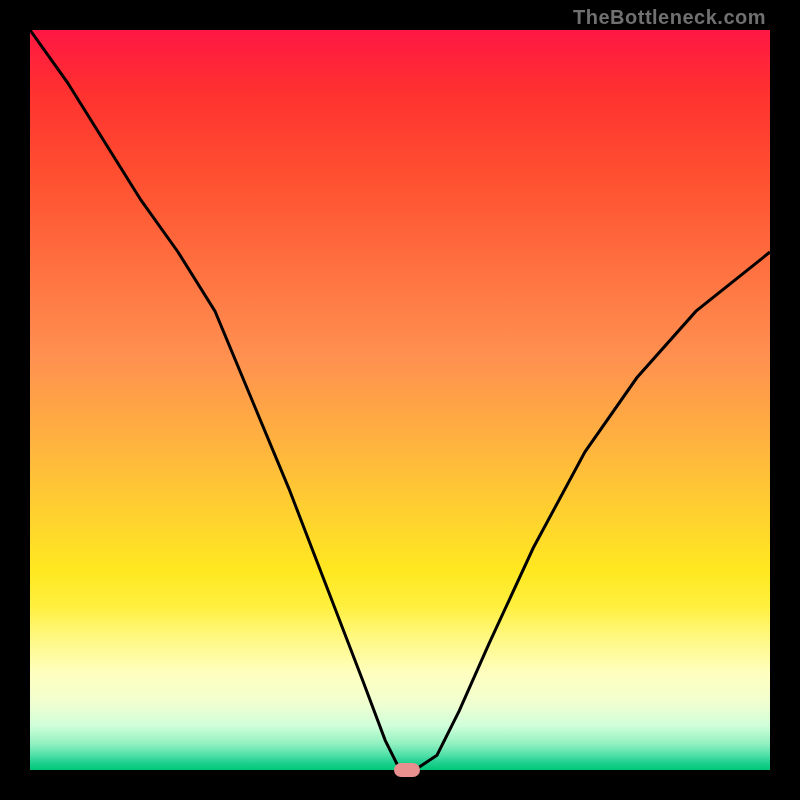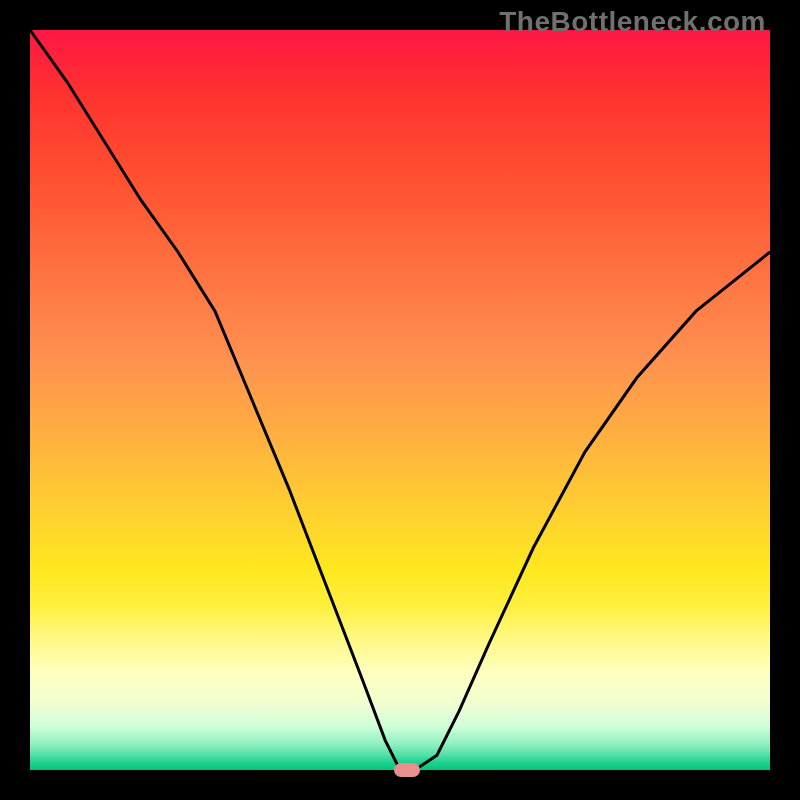--- a/index.html
+++ b/index.html
@@ -42,21 +42,21 @@
       #50e0a8 98%,
       #20d090 99%,
       #00c878 100%
     );
   }
   .watermark {
     position: absolute;
     top: 6px;
     right: 34px;
     color: #707070;
-    font-size: 28px;
+    font-size: 20px;
     font-weight: bold;
     letter-spacing: 0.5px;
   }
   svg.curve {
     position: absolute;
     left: 30px;
     top: 30px;
     width: 740px;
     height: 740px;
   }

